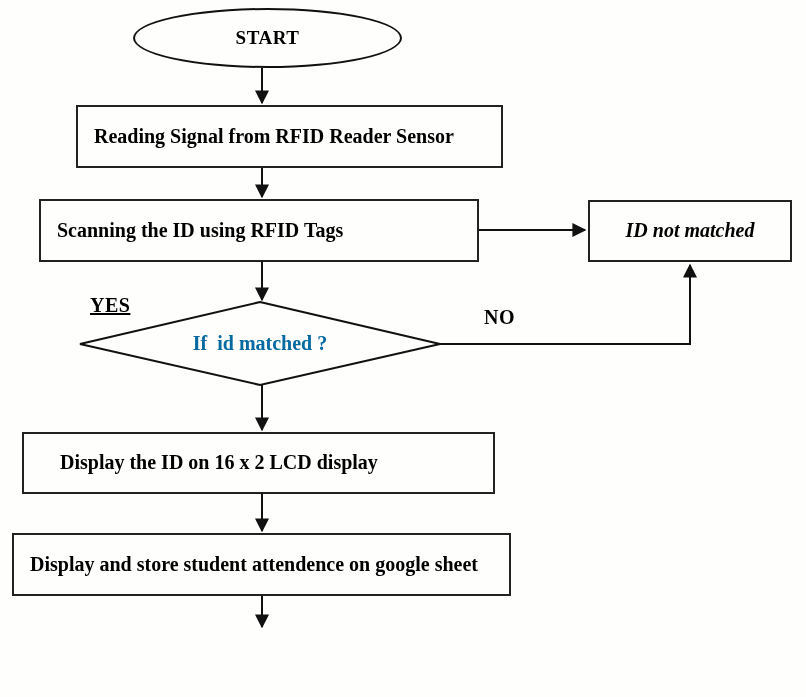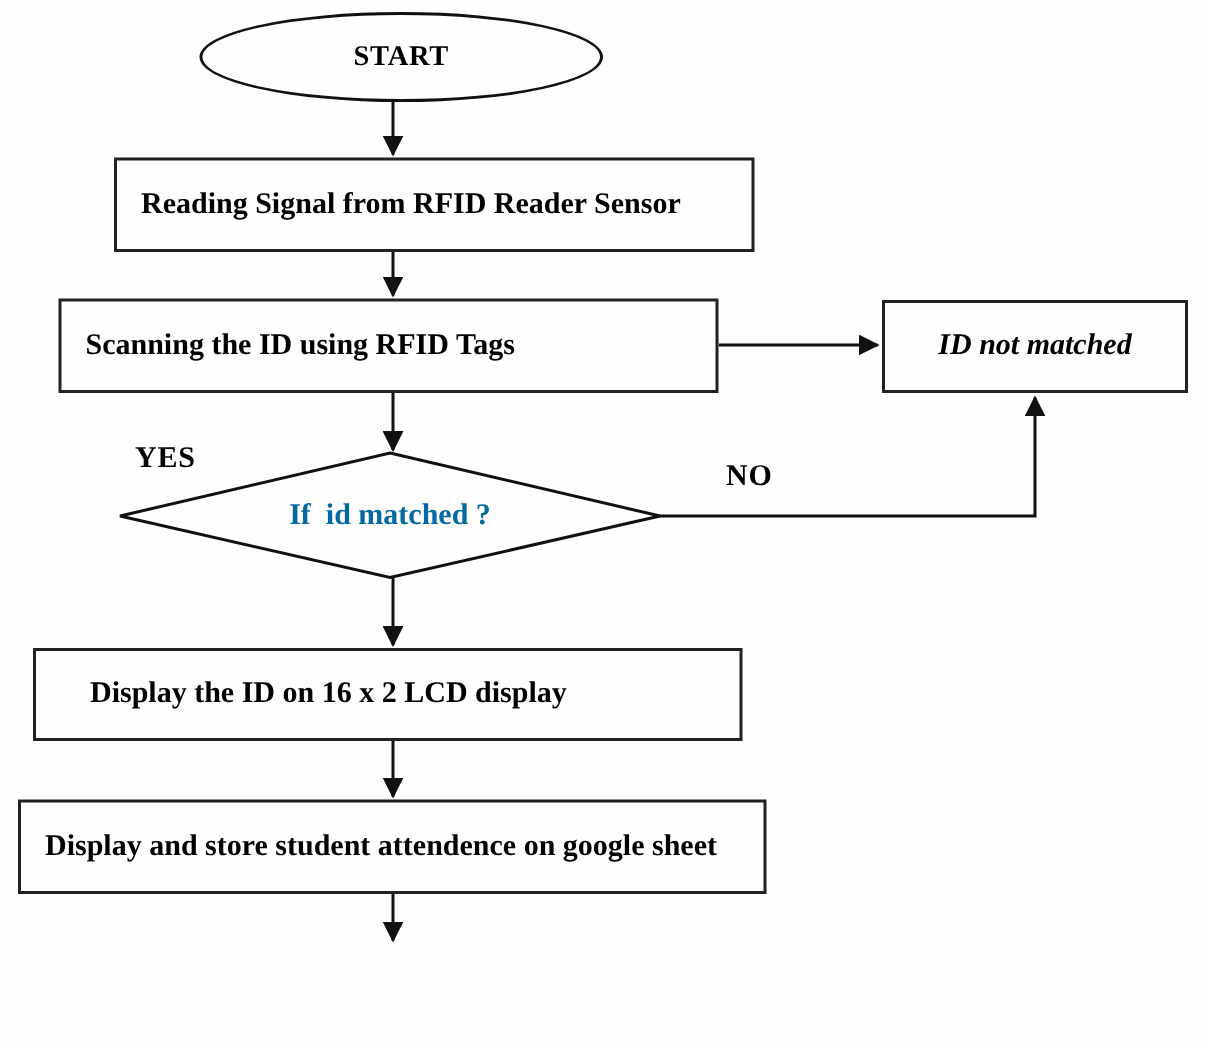--- a/index.html
+++ b/index.html
@@ -133,21 +133,21 @@
   </div>
 
   <div class="node process center-text" style="left:588px; top:200px; width:204px; height:62px;font-style:italic;">
     <span>ID not matched</span>
   </div>
 
   <div class="decision-wrap" style="left:80px; top:302px; width:360px; height:83px;">
     <span class="decision-label">If  id matched ?</span>
   </div>
 
-  <div class="branch-label" style="left:90px; top:294px;">
+  <div class="branch-label" style="left:90px; top:294px;text-decoration:underline;">
     <span>YES</span>
   </div>
 
   <div class="branch-label" style="left:484px; top:306px;">
     <span>NO</span>
   </div>
 
   <div class="node process" style="left:22px; top:432px; width:473px; height:62px;padding-left:36px;">
     <span>Display the ID on 16 x 2 LCD display</span>
   </div>

